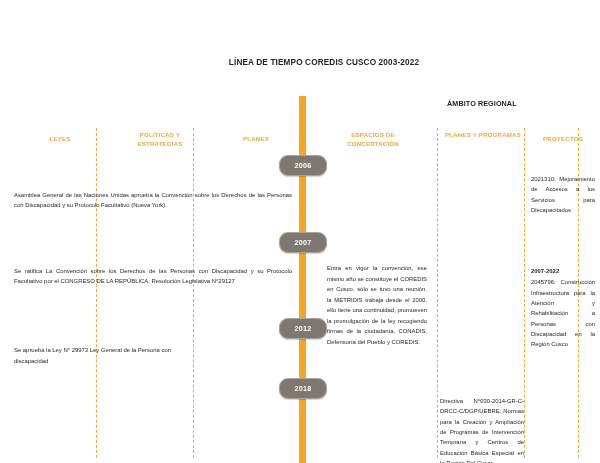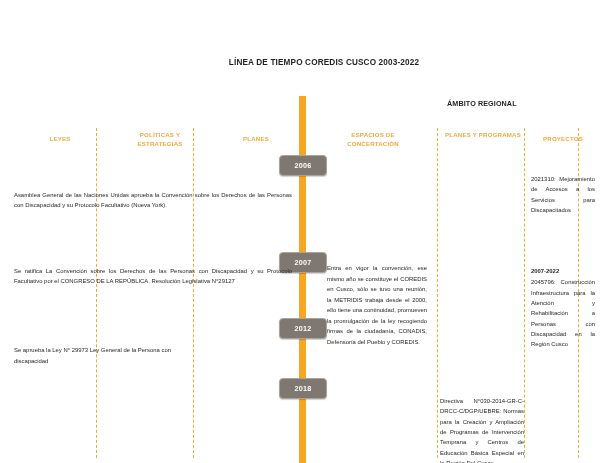--- a/index.html
+++ b/index.html
@@ -48,28 +48,28 @@
 
   
   .timeline{
     position:absolute;left:299px;top:96px;width:7px;height:367px;
     background:#f5a623;
   }
 
   
   .year{
     position:absolute;width:46px;height:19px;left:279px;
-    background:#7e7871;border:1px solid #a9a49d;border-radius:4px;
+    background:#7e7871;border:1px solid #a9a49d;border-radius:9px;
     box-shadow:0 1px 1px rgba(0,0,0,.18);
     color:#ffffff;font-size:7.2px;font-weight:bold;
     display:flex;align-items:center;justify-content:center;
     letter-spacing:.3px;
   }
   .y2006{top:155px;}
-  .y2007{top:252px;text-align:right;}
+  .y2007{top:232px;text-align:right;}
   .y2012{top:318px;}
   .y2014{top:378px;}
 
   
   .txt{
     position:absolute;font-size:5.9px;line-height:1.72;color:#231f20;
   }
   .just{text-align:justify;}
 
   .t-2006{top:190px;left:14px;width:278px;}

